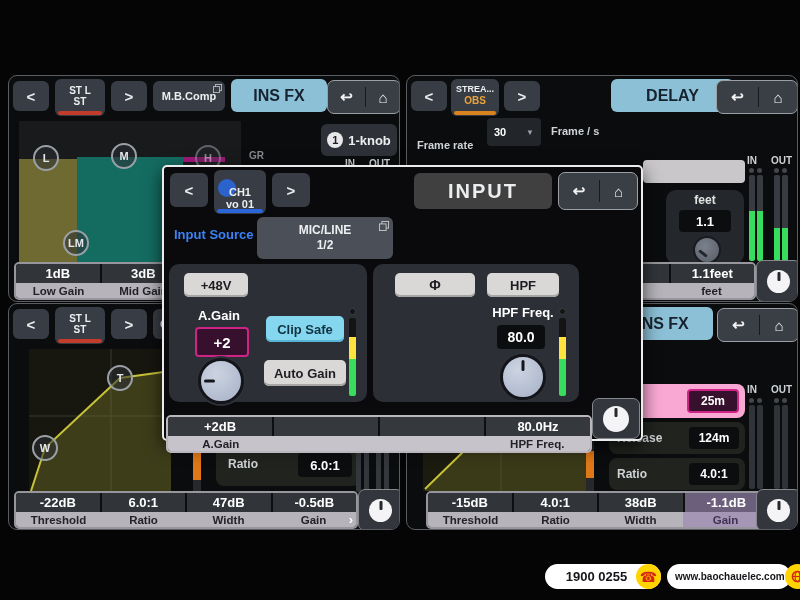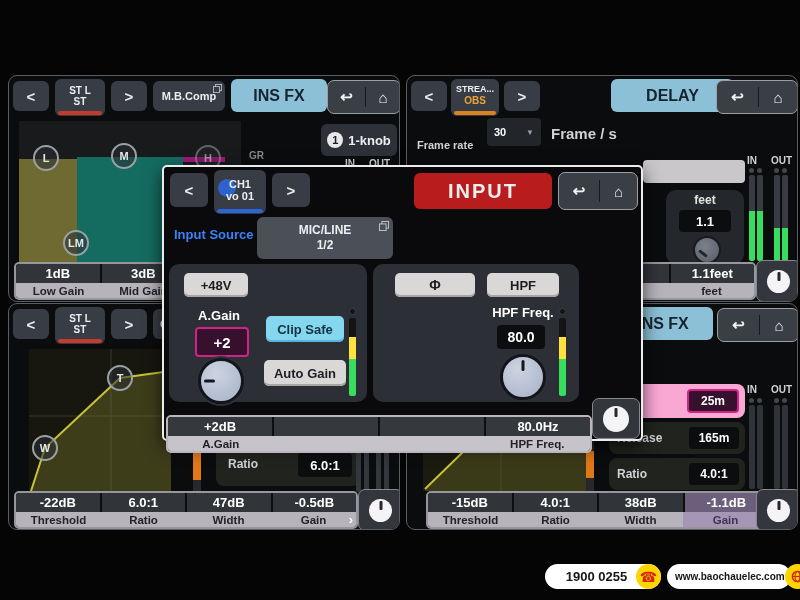--- a/index.html
+++ b/index.html
@@ -156,21 +156,21 @@
     <div class="navgrp" style="left:309px;top:4px;width:80px;height:32px;">
       <span class="navicon">↩</span>
       <span class="sep"></span>
       <span class="navicon">⌂</span>
     </div>
     <span class="lbl" style="left:10px;top:63px;font-size:11px;">Frame rate</span>
     <div class="abs" style="left:80px;top:42px;width:54px;height:28px;background:#22252a;border-radius:4px;display:flex;align-items:center;justify-content:space-between;padding:0 7px;box-sizing:border-box;">
       <span style="color:#fff;font-weight:bold;font-size:11px;">30</span>
       <span style="color:#9aa0a7;font-size:8px;">▼</span>
     </div>
-    <span class="lbl" style="left:144px;top:49px;font-size:15px;">Frame / s</span>
+    <span class="lbl" style="left:144px;top:49px;font-size:11px;">Frame / s</span>
 
     <div class="abs" style="left:236px;top:84px;width:102px;height:23px;background:#c9c7ca;border-radius:4px;"></div>
 
     <div class="abs" style="left:259px;top:114px;width:78px;height:74px;background:#24272c;border-radius:10px;">
       <div style="text-align:center;color:#e2e2e2;font-weight:bold;font-size:12px;margin-top:3px;">feet</div>
       <div class="blk" style="left:13px;top:20px;width:52px;height:22px;font-size:13px;">
           <span>1.1</span>
         </div>
       <div class="knob-sm" style="left:27px;top:46px;width:24px;height:24px;"></div>
     </div>
@@ -323,21 +323,21 @@
     <div class="meter" style="left:179px;top:112px;width:8px;height:78px;background:linear-gradient(to bottom,#26282c 0 45%,#e07818 45% 80%,#26282c 80%);"></div>
 
     <div class="abs" style="left:202px;top:80px;width:136px;height:34px;background:#f9a8d4;border-radius:8px;">
       <div class="blk mag" style="right:6px;top:5px;width:48px;height:20px;font-size:12px;">
           <span>25m</span>
         </div>
     </div>
     <div class="abs" style="left:202px;top:118px;width:136px;height:32px;background:#20231e;border-radius:8px;">
       <span class="lbl" style="left:8px;top:9px;font-size:12px;">Release</span>
       <div class="blk" style="right:6px;top:5px;width:50px;height:22px;font-size:12px;">
-          <span>165m</span>
+          <span>124m</span>
         </div>
     </div>
     <div class="abs" style="left:202px;top:154px;width:136px;height:32px;background:#20231e;border-radius:8px;">
       <span class="lbl" style="left:8px;top:9px;font-size:12px;">Ratio</span>
       <div class="blk" style="right:6px;top:5px;width:50px;height:22px;font-size:12px;">
           <span>4.0:1</span>
         </div>
     </div>
 
     <span class="lbl" style="left:340px;top:80px;font-size:10px;">IN</span>
@@ -384,30 +384,30 @@
     </div>
     <div class="knobbox" style="left:349px;top:185px;width:43px;height:40px;">
         <span class="kicon gray"></span>
       </div>
   </div>
 
   <div class="dialog">
     <div class="btn chev" style="left:6px;top:6px;width:38px;height:34px;">
         <span>&lt;</span>
       </div>
-    <div class="btn ch-btn" style="left:50px;top:3px;width:52px;height:40px;font-size:11px;">
+    <div class="btn ch-btn" style="left:50px;top:3px;width:52px;height:40px;font-size:11px;justify-content:flex-end;">
       <span class="abs" style="left:4px;top:9px;width:18px;height:18px;border-radius:50%;background:#2a66d9;opacity:.9;"></span>
       <span style="position:relative;">CH1</span>
       <span style="position:relative;">vo 01</span>
       <span class="uline" style="background:#2a66d9;"></span>
     </div>
     <div class="btn chev" style="left:108px;top:6px;width:38px;height:34px;">
         <span>&gt;</span>
       </div>
-    <div class="btn" style="left:250px;top:6px;width:138px;height:36px;background:#b91c1c;font-size:20px;letter-spacing:2px;">
+    <div class="btn" style="left:250px;top:6px;width:138px;height:36px;background:#404040;font-size:20px;letter-spacing:2px;">
         <span>INPUT</span>
       </div>
     <div class="navgrp" style="left:394px;top:5px;width:78px;height:36px;">
       <span class="navicon">↩</span>
       <span class="sep"></span>
       <span class="navicon">⌂</span>
     </div>
 
     <span class="lbl" style="left:10px;top:60px;font-size:13px;color:#3b82f6;">Input Source</span>
     <div class="btn" style="left:93px;top:50px;width:136px;height:42px;background:#4b5058;flex-direction:column;line-height:1.25;font-size:12px;">

